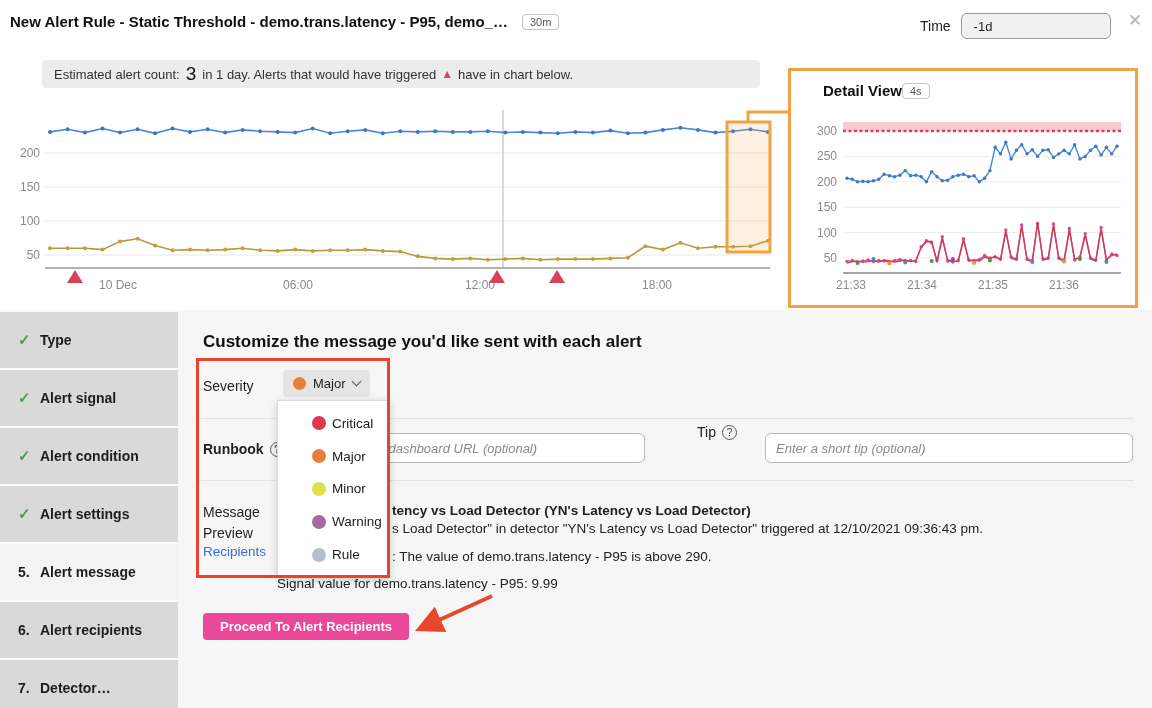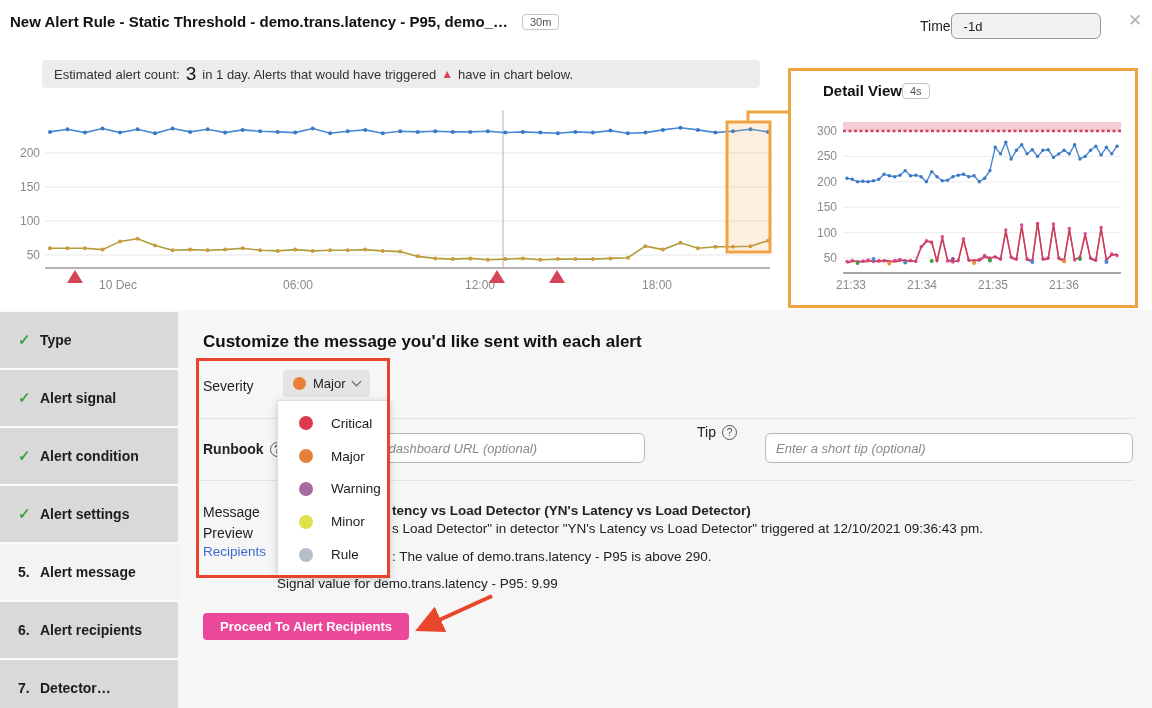--- a/index.html
+++ b/index.html
@@ -4,21 +4,21 @@
 <style>
   * { margin:0; padding:0; box-sizing:border-box; }
   html,body { background:#ffffff; }
   body { font-family:"Liberation Sans", sans-serif; color:#1c1c1c; }
   .page { position:relative; width:1152px; height:708px; overflow:hidden; background:#fff; }
 
   
   .title-row { position:absolute; left:10px; top:13px; display:flex; align-items:center; gap:14px; }
   .page-title { font-size:15px; font-weight:bold; color:#111; }
   .badge { font-size:11px; color:#555; border:1px solid #c4c4c4; border-radius:4px; padding:1px 7px; background:#fff; }
-  .time-group { position:absolute; left:920px; top:13px; display:flex; align-items:center; }
+  .time-group { position:absolute; left:920px; top:13px; display:flex; align-items:center; gap:10px; }
   .time-group label { font-size:14px; color:#222; }
   .time-input { width:150px; height:26px; background:#f1f1f1; border:1px solid #999; border-radius:6px; font-size:13px; padding:0 12px; color:#222; font-family:"Liberation Sans", sans-serif; }
   .close-x { position:absolute; left:1128px; top:10px; font-size:17px; color:#b5b5b5; cursor:pointer; }
 
   
   .banner { position:absolute; left:42px; top:60px; width:718px; height:28px; background:#ececec; border-radius:4px; display:flex; align-items:center; padding:0 12px; font-size:13px; color:#333; gap:5px; white-space:nowrap; }
   .banner .big { font-size:19px; font-weight:500; color:#111; margin:0 1px; }
   .banner .tri { color:#d6445a; font-size:12px; }
 
   
@@ -50,21 +50,21 @@
   .text-input { position:absolute; height:30px; background:#fff; border:1px solid #b9b9b9; border-radius:6px; font-size:13px; font-style:italic; padding:0 10px; color:#555; width:368px; font-family:"Liberation Sans", sans-serif; }
   .text-input::placeholder { color:#8a8a8a; font-style:italic; }
   .mp-label { position:absolute; left:25px; top:192px; width:76px; font-size:14px; color:#222; line-height:1.5; }
   .customize { position:absolute; left:25px; top:234px; font-size:13.5px; color:#3b6cd4; cursor:pointer; }
   .pline { position:absolute; font-size:13.5px; color:#222; white-space:nowrap; }
   .pline.b { font-weight:bold; }
   .proceed { position:absolute; left:25px; top:303px; width:206px; height:27px; background:#ec4899; border:none; border-radius:4px; color:#fff; font-size:13px; font-weight:bold; cursor:pointer; font-family:"Liberation Sans", sans-serif; }
 
   
   .dropdown { position:absolute; left:277px; top:400px; width:113px; height:178px; background:#fff; border:1px solid #dcdcdc; box-shadow:0 2px 8px rgba(0,0,0,0.18); z-index:5; display:flex; flex-direction:column; justify-content:space-around; padding:6px 0; }
-  .dd-item { display:flex; align-items:center; padding-left:21px; gap:18px; cursor:pointer; height:32px; }
+  .dd-item { display:flex; align-items:center; padding-left:34px; gap:6px; cursor:pointer; height:32px; }
   .dd-item .dot { width:14px; height:14px; }
   .dd-item span.lbl { font-size:13.5px; color:#1c1c1c; }
   .red-rect { position:absolute; left:196px; top:358px; width:194px; height:220px; border:3px solid #e8432e; z-index:6; pointer-events:none; }
   #arrow-svg { position:absolute; left:410px; top:590px; z-index:6; pointer-events:none; }
 </style>
 </head>
 <body>
 
 <div class="page">
 
@@ -412,26 +412,26 @@
   <div class="dropdown" id="sev-dropdown">
       <div class="dd-item">
         <span class="dot" style="background: rgb(220, 58, 78);"></span>
         <span class="lbl">Critical</span>
       </div>
       <div class="dd-item">
         <span class="dot" style="background: rgb(232, 127, 57);"></span>
         <span class="lbl">Major</span>
       </div>
       <div class="dd-item">
+        <span class="dot" style="background: rgb(223, 224, 74);"></span>
+        <span class="lbl">Minor</span>
+      </div>
+      <div class="dd-item">
         <span class="dot" style="background: rgb(168, 105, 158);"></span>
         <span class="lbl">Warning</span>
-      </div>
-      <div class="dd-item">
-        <span class="dot" style="background: rgb(223, 224, 74);"></span>
-        <span class="lbl">Minor</span>
       </div>
       <div class="dd-item">
         <span class="dot" style="background: rgb(180, 191, 201);"></span>
         <span class="lbl">Rule</span>
       </div>
     </div>
 
   <div class="red-rect"></div>
   <svg id="arrow-svg" width="92" height="48">
       <defs>

